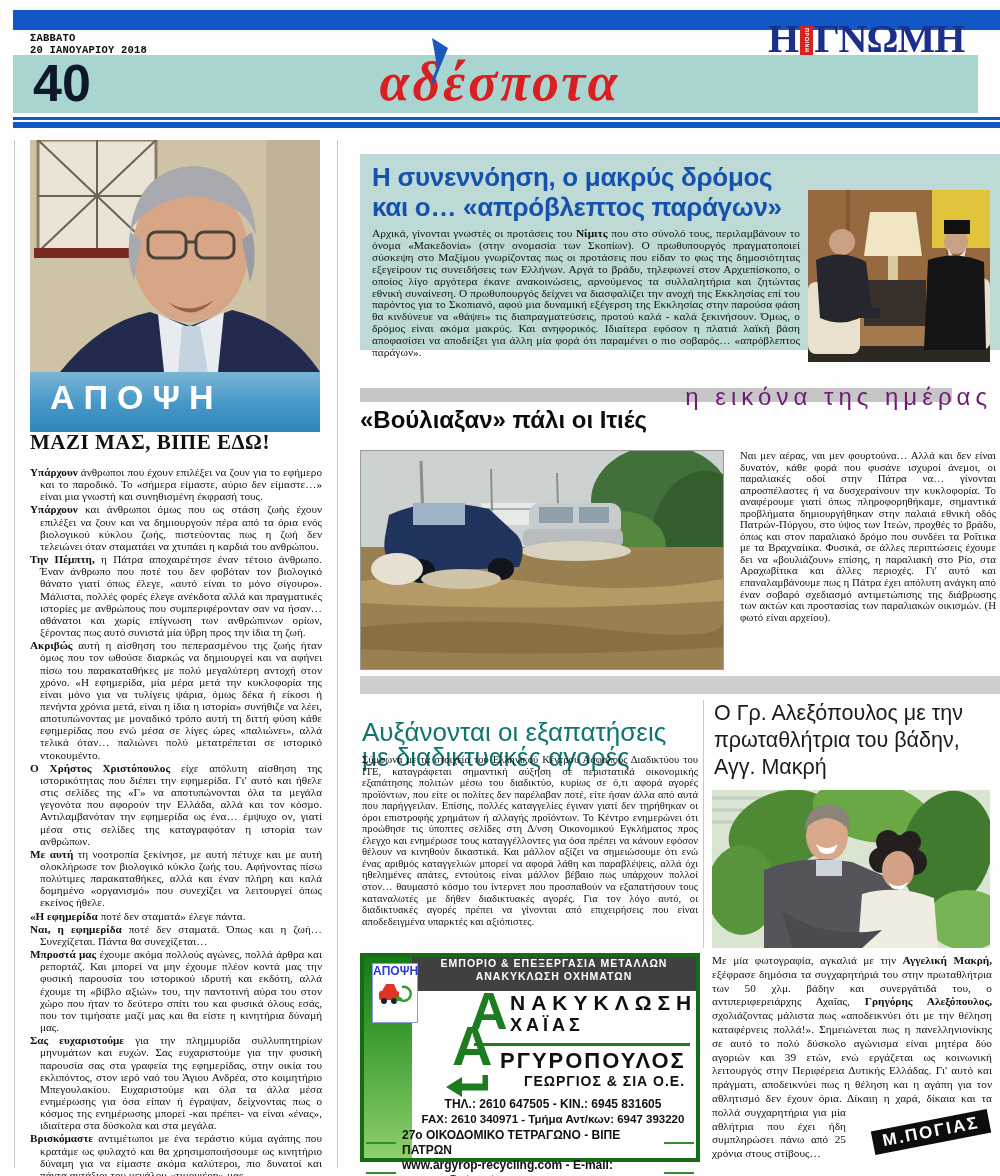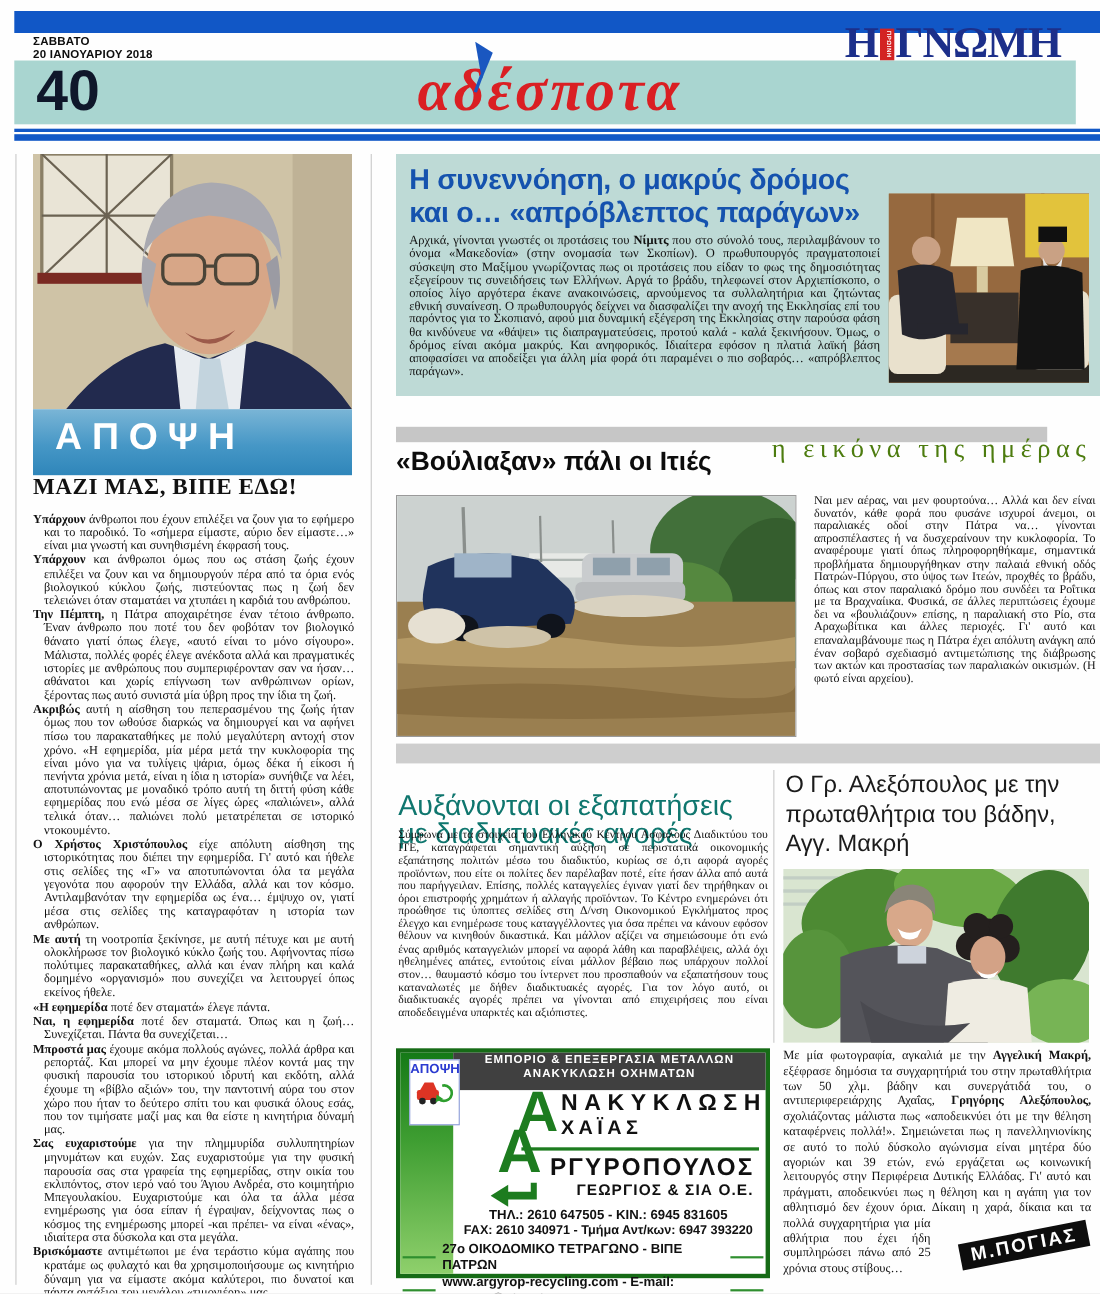--- a/index.html
+++ b/index.html
@@ -2,21 +2,21 @@
 <html><head>
 <meta charset="utf-8">
 <style>
   html,body{margin:0;padding:0;background:#e9e9e9;}
   .page{position:relative;width:1000px;height:1176px;background:#fefefe;overflow:hidden;
         font-family:"Liberation Serif","DejaVu Serif",serif;color:#111;}
   .abs{position:absolute;}
 
   
   .topbar{left:13px;top:10px;width:987px;height:20px;background:#1157c6;}
-  .dateblock{left:30px;top:33px;font-family:Liberation Sans, sans-serif;font-weight:bold;
+  .dateblock{left:30px;top:33px;font-family:Liberation Mono, monospace;font-weight:bold;
              font-size:10.5px;line-height:11.5px;color:#0d0d0d;letter-spacing:.2px;}
   .masthead{left:768px;top:22px;width:228px;height:34px;display:flex;align-items:flex-end;
             font-family:"Liberation Serif",serif;font-weight:bold;color:#1c2f8a;}
   .masthead .mh-eta{font-size:40px;line-height:34px;}
   .masthead .mh-tag{width:13px;height:29px;background:#d32322;color:#fff;margin:0 1px 1px 1px;
             font-family:"Liberation Sans",sans-serif;font-weight:bold;font-size:5.5px;
             writing-mode:vertical-rl;text-align:center;letter-spacing:.5px;line-height:13px;}
   .masthead .mh-rest{font-size:40px;line-height:34px;letter-spacing:-1px;}
   .band{left:13px;top:55px;width:965px;height:58px;background:#a9d5d0;}
   .pagenum{left:33px;top:57px;color:#0f172a;font-family:"Liberation Sans",sans-serif;
@@ -36,32 +36,32 @@
   .photo-frame{overflow:hidden;}
   .apopsi{left:30px;top:372px;width:290px;height:60px;
           background:linear-gradient(180deg,#7ab5d6 0%,#4697c6 55%,#2f86ba 100%);
           color:#fff;font-family:"Liberation Sans",sans-serif;font-weight:bold;
           font-size:34px;line-height:50px;letter-spacing:9px;padding-left:20px;box-sizing:border-box;}
   .op-head{left:30px;top:430px;width:290px;font-weight:bold;font-size:21px;letter-spacing:.5px;}
   .op-body{left:30px;top:466px;width:292px;font-size:11.2px;line-height:12.15px;text-align:justify;}
   .op-body p{margin:0 0 1px 0;padding-left:10px;text-indent:-10px;}
 
   
-  .topart{left:360px;top:140px;width:640px;height:220px;background:#bedad6;box-sizing:border-box;
+  .topart{left:360px;top:154px;width:640px;height:196px;background:#bedad6;box-sizing:border-box;
           padding:8px 10px 6px 12px;}
   .topart h1{margin:0 0 6px 0;font-family:"Liberation Sans",sans-serif;font-weight:bold;
           color:#1552ae;font-size:26px;line-height:30px;letter-spacing:-.3px;}
   .topart .body{font-size:11.4px;line-height:11.9px;text-align:justify;}
   .meetphoto{float:right;width:182px;height:172px;margin:-38px 0 4px 8px;background:#a5794e;}
 
   
   .kickerwrap{left:360px;top:379px;width:640px;height:27px;}
   .kickerbar{position:absolute;left:0;top:9px;width:592px;height:14px;background:#c6c6c6;}
-  .kickertxt{position:absolute;right:8px;top:16px;font-family:Liberation Serif, serif;
-             font-size:24px;letter-spacing:5px;color:#4d7c0f;white-space:nowrap;}
+  .kickertxt{position:absolute;right:8px;top:4px;font-family:Liberation Sans, sans-serif;
+             font-size:24px;letter-spacing:5px;color:#701a75;white-space:nowrap;}
   .floodhead{left:360px;top:406px;width:600px;font-family:"Liberation Sans",sans-serif;
              font-weight:bold;font-size:24px;color:#0c0c0c;}
   .floodphoto{left:360px;top:450px;width:362px;height:218px;border:1px solid #9a9a9a;}
   .floodtext{left:740px;top:450px;width:256px;font-size:10.9px;line-height:11.55px;text-align:justify;}
 
   
   .fraudtitle{left:362px;top:700px;width:330px;font-family:"Liberation Sans",sans-serif;
               font-size:26px;line-height:25px;color:#0f766e;margin-top:20px;}
   .fraudbody{left:362px;top:754px;width:336px;font-size:10.6px;line-height:11.55px;text-align:justify;}
   .vdiv{left:703px;top:700px;height:248px;}

